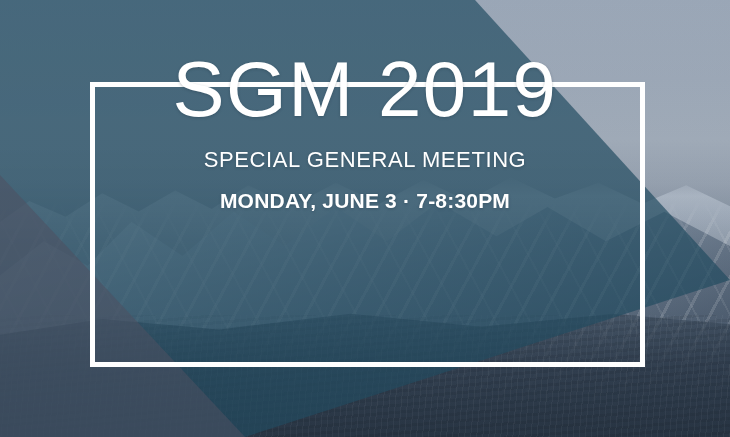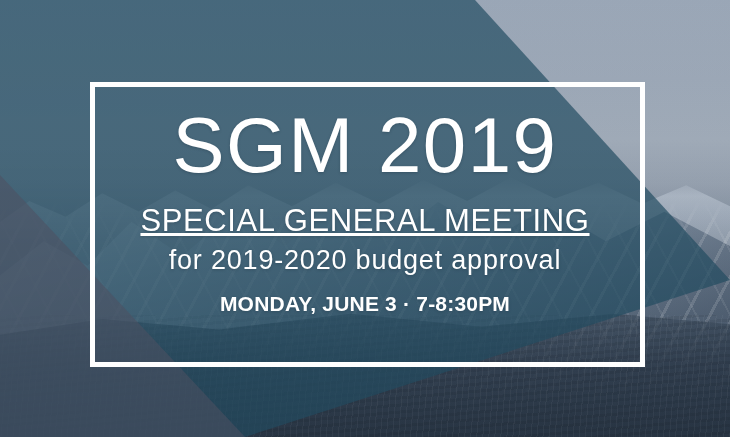--- a/index.html
+++ b/index.html
@@ -117,39 +117,38 @@
   }
 
   
   .content {
     position: absolute;
     inset: 0;
     display: flex;
     flex-direction: column;
     align-items: center;
     justify-content: flex-start;
-    padding-top: 106px;
+    padding-top: 50px;
     color: #ffffff;
     text-align: center;
     text-shadow: 0 1px 3px rgba(20,40,55,0.28);
   }
   .title {
     font-size: 78px;
     font-weight: 300;
     letter-spacing: 1.5px;
     line-height: 1.0;
     margin: 0;
   }
   .subtitle {
-    font-size: 31px;
+    font-size: 22px;
     font-weight: 400;
     letter-spacing: 0.6px;
     line-height: 1.0;
     margin: 21px 0 0 0;
-    text-decoration: underline;
   }
   .tagline {
     font-size: 27px;
     font-weight: 300;
     letter-spacing: 0.8px;
     line-height: 1.0;
     margin: 11px 0 0 0;
   }
   .datetime {
     font-size: 21px;
@@ -173,17 +172,16 @@
 
   <div class="layer tint-teal"></div>
   <div class="layer tint-violet"></div>
   <div class="layer tint-global"></div>
 
   <div class="frame"></div>
 
   <div class="content">
     <div class="title">SGM 2019</div>
     <div class="subtitle">SPECIAL GENERAL MEETING</div>
-    <div class="tagline">for 2019-2020 budget approval</div>
     <div class="datetime">MONDAY, JUNE 3 · 7-8:30PM</div>
   </div>
 
 </div>
 
 </body></html>

